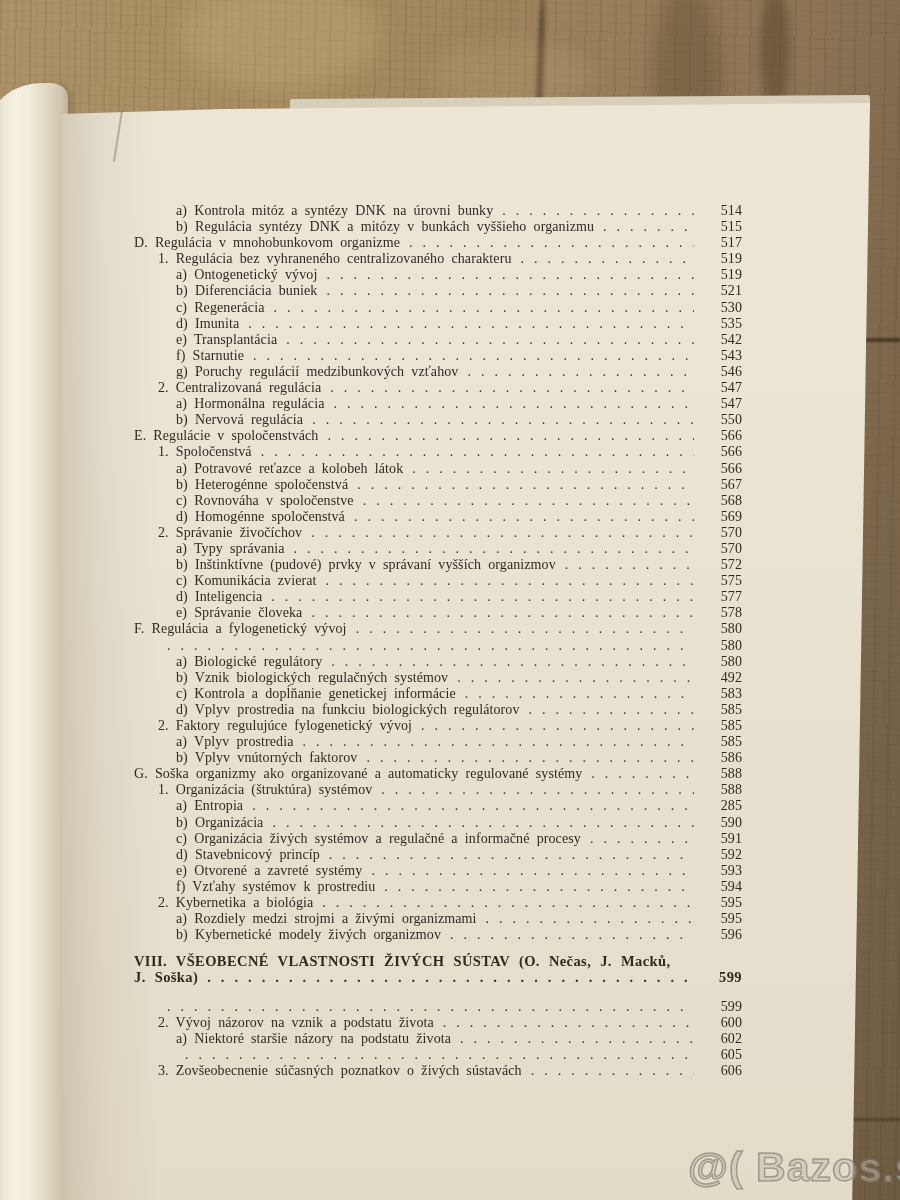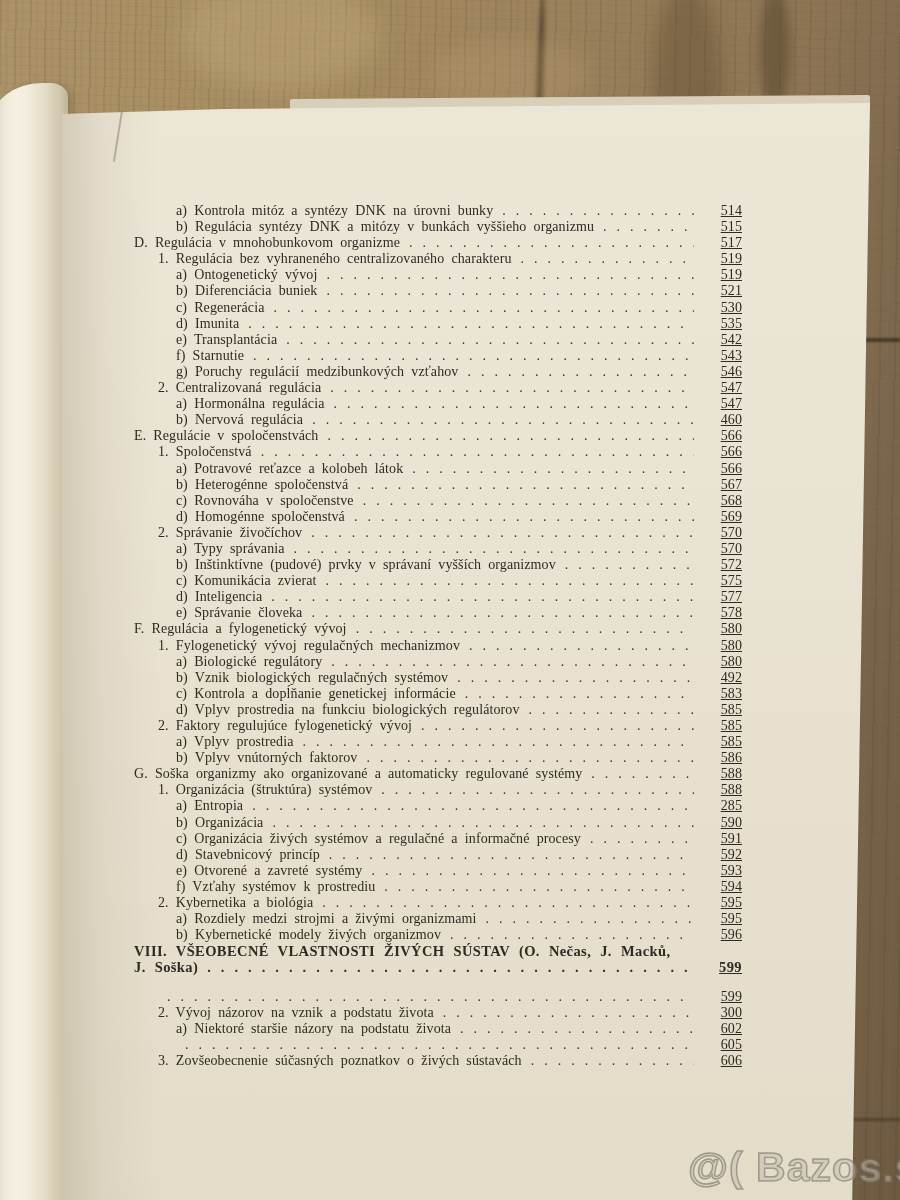--- a/index.html
+++ b/index.html
@@ -63,22 +63,22 @@
   .row{display:flex;align-items:center;}
   .ind0{padding-left:0;}
   .ind1{padding-left:24px;}
   .ind2{padding-left:42px;}
   .lbl{white-space:nowrap;}
   .leader{
     flex:1;overflow:hidden;white-space:nowrap;
     padding-left:9px;margin-right:8px;
     letter-spacing:10px;color:#3a352c;
   }
-  .num{flex:none;width:40px;text-align:right;white-space:nowrap;text-decoration:underline;}
-  .heading{font-weight:bold;font-size:14.5px;letter-spacing:0.4px;word-spacing:5px;}
+  .num{flex:none;width:40px;text-align:right;white-space:nowrap;}
+  .heading{margin-top:10px;font-weight:bold;font-size:14.5px;letter-spacing:0.4px;word-spacing:5px;}
   .block2{margin-top:13px;}
 
   
   .watermark{
     position:absolute;left:688px;top:1144px;z-index:50;
     font-family:"Liberation Sans", sans-serif;
     font-size:41px;font-weight:bold;letter-spacing:1px;white-space:nowrap;
     color:rgba(150,143,132,0.28);
     -webkit-text-stroke:1.5px rgba(112,105,94,0.55);
     text-shadow:1px 1px 1px rgba(246,241,229,0.35);
@@ -167,21 +167,21 @@
         <span class="num">547</span>
       </div>
       <div class="row ind2">
         <span class="lbl">a) Hormonálna regulácia</span>
         <span class="leader">......................................................................</span>
         <span class="num">547</span>
       </div>
       <div class="row ind2">
         <span class="lbl">b) Nervová regulácia</span>
         <span class="leader">......................................................................</span>
-        <span class="num">460</span>
+        <span class="num">550</span>
       </div>
       <div class="row ind0">
         <span class="lbl">E. Regulácie v spoločenstvách</span>
         <span class="leader">......................................................................</span>
         <span class="num">566</span>
       </div>
       <div class="row ind1">
         <span class="lbl">1. Spoločenstvá</span>
         <span class="leader">......................................................................</span>
         <span class="num">566</span>
@@ -235,21 +235,20 @@
         <span class="lbl">e) Správanie človeka</span>
         <span class="leader">......................................................................</span>
         <span class="num">578</span>
       </div>
       <div class="row ind0">
         <span class="lbl">F. Regulácia a fylogenetický vývoj</span>
         <span class="leader">......................................................................</span>
         <span class="num">580</span>
       </div>
       <div class="row ind1">
-        <span class="lbl">1. Fylogenetický vývoj regulačných mechanizmov</span>
         <span class="leader">......................................................................</span>
         <span class="num">580</span>
       </div>
       <div class="row ind2">
         <span class="lbl">a) Biologické regulátory</span>
         <span class="leader">......................................................................</span>
         <span class="num">580</span>
       </div>
       <div class="row ind2">
         <span class="lbl">b) Vznik biologických regulačných systémov</span>
@@ -350,21 +349,21 @@
   </div>
 
   <div id="toc-list-2" class="block2">
       <div class="row ind1">
         <span class="leader">......................................................................</span>
         <span class="num">599</span>
       </div>
       <div class="row ind1">
         <span class="lbl">2. Vývoj názorov na vznik a podstatu života</span>
         <span class="leader">......................................................................</span>
-        <span class="num">300</span>
+        <span class="num">600</span>
       </div>
       <div class="row ind2">
         <span class="lbl">a) Niektoré staršie názory na podstatu života</span>
         <span class="leader">......................................................................</span>
         <span class="num">602</span>
       </div>
       <div class="row ind2">
         <span class="leader">......................................................................</span>
         <span class="num">605</span>
       </div>

